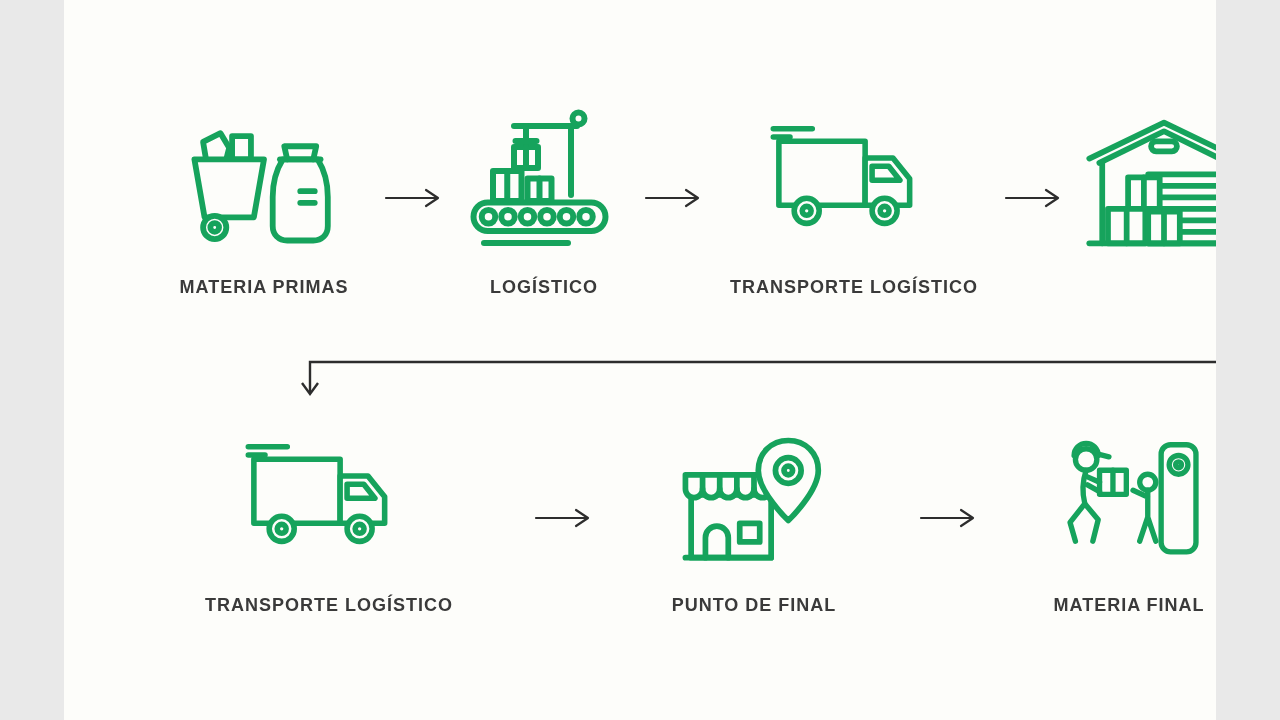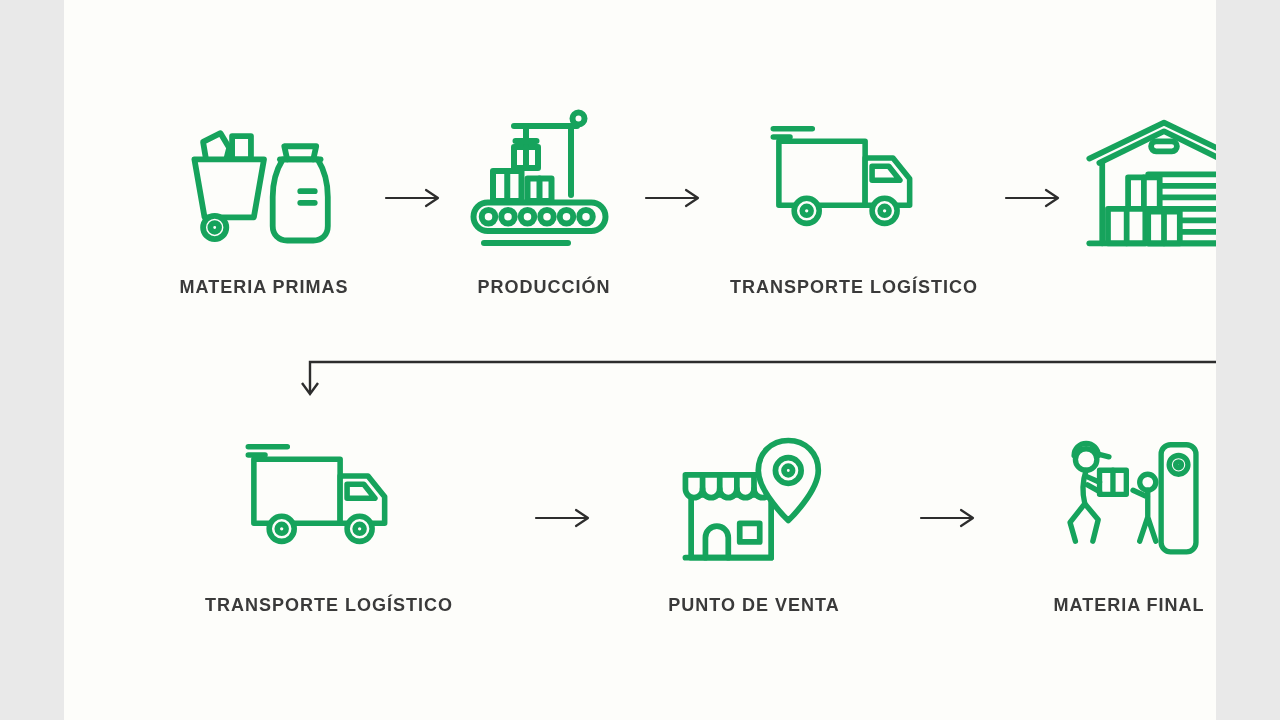--- a/index.html
+++ b/index.html
@@ -64,21 +64,21 @@
         <rect class="oc" x="3" y="63" width="88" height="19" rx="9.5"></rect>
         <circle cx="13" cy="72.5" r="4.5"></circle>
         <circle cx="26" cy="72.5" r="4.5"></circle>
         <circle cx="39" cy="72.5" r="4.5"></circle>
         <circle cx="52" cy="72.5" r="4.5"></circle>
         <circle cx="65" cy="72.5" r="4.5"></circle>
         <circle cx="78" cy="72.5" r="4.5"></circle>
         <path d="M10 90 H66"></path>
       </svg>
     </div>
-    <div class="step-label">PRODUCCIÓN</div>
+    <div class="step-label">LOGÍSTICO</div>
   </div>
 
   <div class="step" style="left:640px; top:100px;">
     <div class="icon-wrap">
       <svg viewBox="0 0 120 92" width="168" height="128">
         <path d="M2 7 H30 M2 13 H14"></path>
         <rect class="oc" x="6" y="16" width="62" height="46"></rect>
         <path class="oc" d="M68 28 H88 L100 43 V62 H68 Z"></path>
         <path d="M73 34 H85 L93 44 H73 Z"></path>
         <circle class="oc" cx="26" cy="66" r="9"></circle>
@@ -143,21 +143,21 @@
         <path class="oc" d="M8 32 H68 V42 A6 6 0 0 1 56 42 A6 6 0 0 1 44 42 A6 6 0 0 1 32 42 A6 6 0 0 1 20 42 A6 6 0 0 1 8 42 Z"></path>
         <path d="M20 32 V42 M32 32 V42 M44 32 V42 M56 32 V42"></path>
         <path d="M22 90 V76 A8 8 0 0 1 38 76 V90"></path>
         <rect x="46" y="66" width="14" height="13"></rect>
         <path d="M8 90 H68"></path>
         <path class="oc" d="M80 8 C68 8 59 17 59 29 C59 44 80 64 80 64 C80 64 101 44 101 29 C101 17 92 8 80 8 Z"></path>
         <circle cx="80" cy="29" r="9"></circle>
         <circle cx="80" cy="29" r="3"></circle>
       </svg>
     </div>
-    <div class="step-label">PUNTO DE VENTA</div>
+    <div class="step-label">PUNTO DE FINAL</div>
   </div>
 
   <div class="step" style="left:915px; top:418px;">
     <div class="icon-wrap">
       <svg viewBox="0 0 112 100" width="150" height="134">
         <rect class="oc" x="80" y="8" width="26" height="80" rx="7"></rect>
         <circle cx="93" cy="23" r="7"></circle>
         <circle cx="93" cy="23" r="2.2"></circle>
         <circle class="oc" cx="70" cy="36" r="6"></circle>
         <path d="M70 42 V62 M70 47 L59 42 M70 62 L64 80 M70 62 L76 80"></path>

